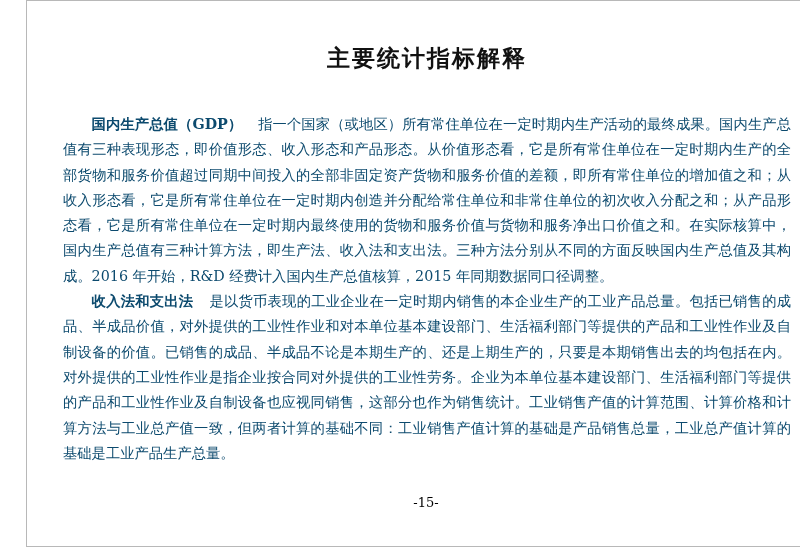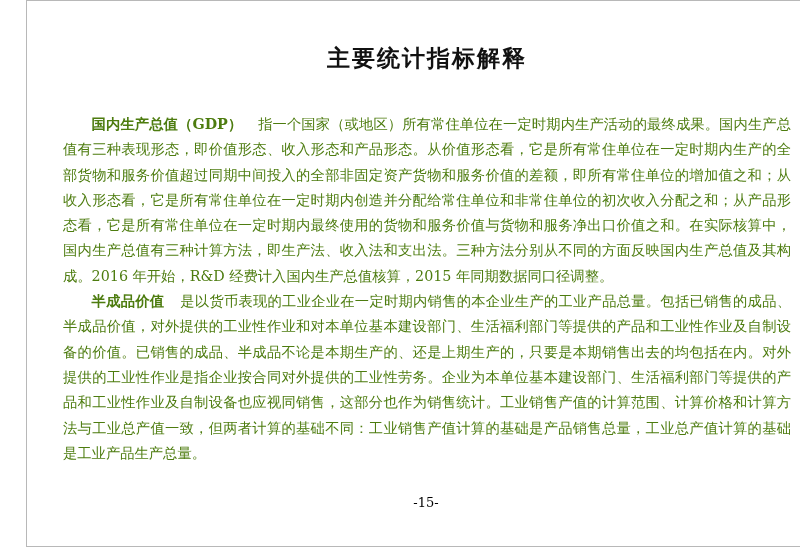--- a/index.html
+++ b/index.html
@@ -40,21 +40,21 @@
     margin-bottom: 0;
     color: #111;
   }
   .body-block {
     margin-top: 38px;
     font-family: "DejaVu Serif", "Liberation Serif", serif;
     font-size: 14.3px;
     line-height: 25.3px;
     text-align: justify;
     text-justify: inter-ideograph;
-    color: #4d7c0f;
+    color: #0c4a6e;
   }
   .para {
     text-indent: 2em;
     margin: 0;
   }
   .term {
     font-weight: 700;
   }
   .gap {
     display: inline-block;
@@ -76,20 +76,20 @@
 
 <div class="page">
   <div class="page-inner">
 
     <h1 class="doc-title">主要统计指标解释</h1>
 
     <div class="body-block">
 
       <p class="para"><span class="term">国内生产总值（GDP）</span><span class="gap"></span><span>指一个国家（或地区）所有常住单位在一定时期内生产活动的最终成果。国内生产总值有三种表现形态，即价值形态、收入形态和产品形态。从价值形态看，它是所有常住单位在一定时期内生产的全部货物和服务价值超过同期中间投入的全部非固定资产货物和服务价值的差额，即所有常住单位的增加值之和；从收入形态看，它是所有常住单位在一定时期内创造并分配给常住单位和非常住单位的初次收入分配之和；从产品形态看，它是所有常住单位在一定时期内最终使用的货物和服务价值与货物和服务净出口价值之和。在实际核算中，国内生产总值有三种计算方法，即生产法、收入法和支出法。三种方法分别从不同的方面反映国内生产总值及其构成。2016 年开始，R&amp;D 经费计入国内生产总值核算，2015 年同期数据同口径调整。</span></p>
 
-      <p class="para"><span class="term">半成品价值</span><span class="gap"></span><span>是以货币表现的工业企业在一定时期内销售的本企业生产的工业产品总量。包括已销售的成品、半成品价值，对外提供的工业性作业和对本单位基本建设部门、生活福利部门等提供的产品和工业性作业及自制设备的价值。已销售的成品、半成品不论是本期生产的、还是上期生产的，只要是本期销售出去的均包括在内。对外提供的工业性作业是指企业按合同对外提供的工业性劳务。企业为本单位基本建设部门、生活福利部门等提供的产品和工业性作业及自制设备也应视同销售，这部分也作为销售统计。工业销售产值的计算范围、计算价格和计算方法与工业总产值一致，但两者计算的基础不同：工业销售产值计算的基础是产品销售总量，工业总产值计算的基础是工业产品生产总量。</span></p>
+      <p class="para"><span class="term">收入法和支出法</span><span class="gap"></span><span>是以货币表现的工业企业在一定时期内销售的本企业生产的工业产品总量。包括已销售的成品、半成品价值，对外提供的工业性作业和对本单位基本建设部门、生活福利部门等提供的产品和工业性作业及自制设备的价值。已销售的成品、半成品不论是本期生产的、还是上期生产的，只要是本期销售出去的均包括在内。对外提供的工业性作业是指企业按合同对外提供的工业性劳务。企业为本单位基本建设部门、生活福利部门等提供的产品和工业性作业及自制设备也应视同销售，这部分也作为销售统计。工业销售产值的计算范围、计算价格和计算方法与工业总产值一致，但两者计算的基础不同：工业销售产值计算的基础是产品销售总量，工业总产值计算的基础是工业产品生产总量。</span></p>
 
 
     </div>
   </div>
 
   <div class="page-number">-15-</div>
 </div>
 
 </body></html>

